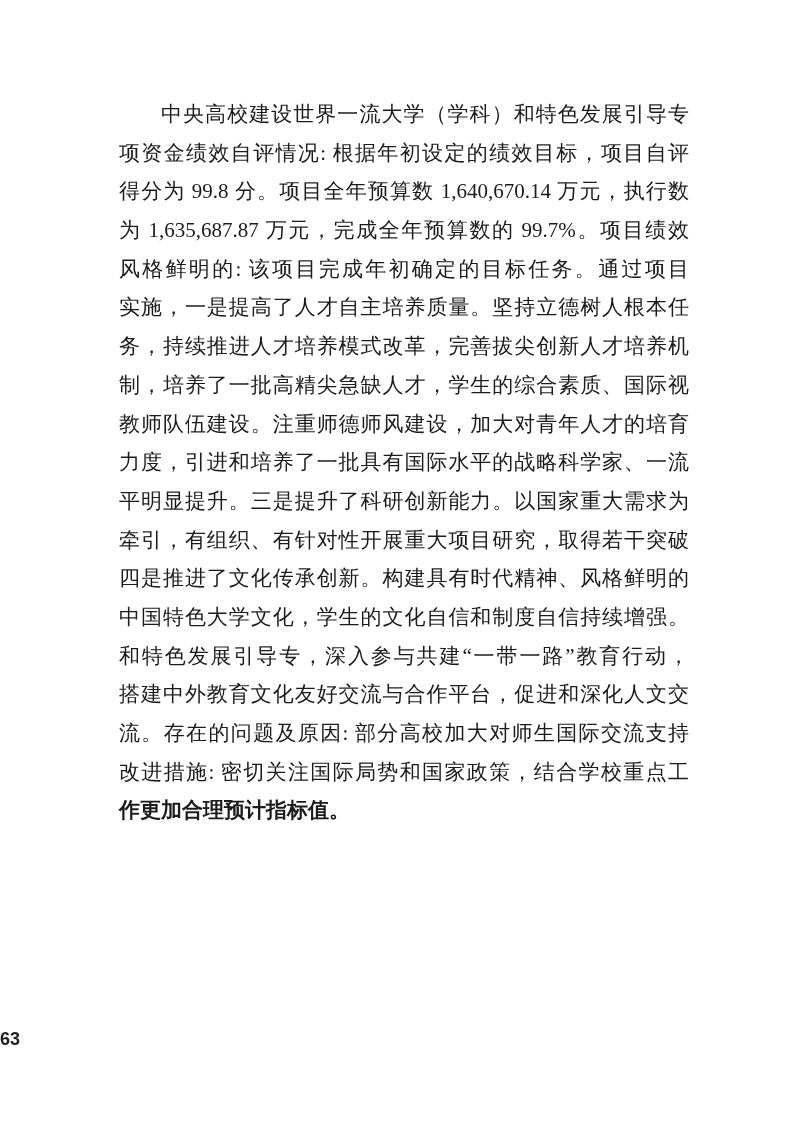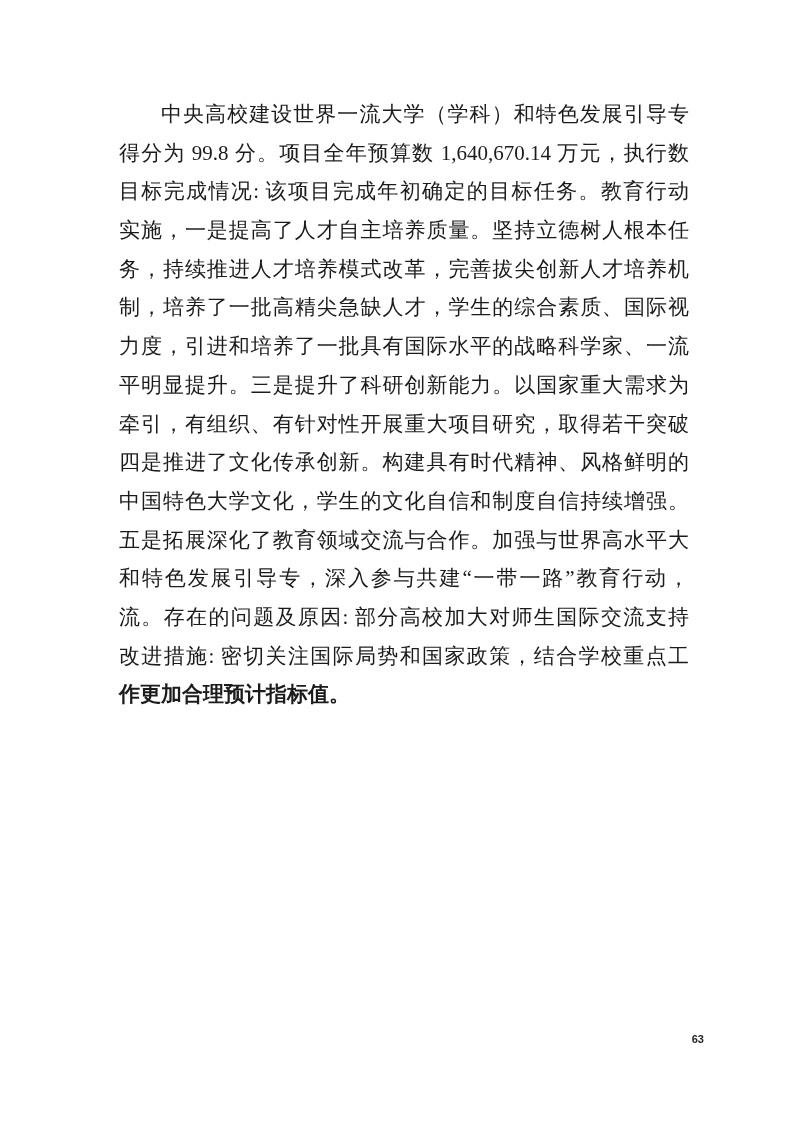--- a/index.html
+++ b/index.html
@@ -37,44 +37,47 @@
   }
   .line.last {
     text-align-last: left;
     font-weight: bold;
   }
   .page-number {
     position: absolute;
     top: 1031px;
     left: 0;
     width: 100%;
-    text-align: right;
+    text-align: left;
     font-family: "Liberation Sans", "DejaVu Sans", sans-serif;
-    font-size: 11px;
+    font-size: 18px;
     font-weight: 600;
     color: #1f1f1f;
     line-height: 16px;
   }
 </style>
 </head>
 <body>
 
 <div class="page">
   <div class="text-block">
     <div class="line first">中央高校建设世界一流大学（学科）和特色发展引导专</div>
+    <div class="line">项资金绩效自评情况: 根据年初设定的绩效目标，项目自评</div>
     <div class="line">得分为 99.8 分。项目全年预算数 1,640,670.14 万元，执行数</div>
-    <div class="line">目标完成情况: 该项目完成年初确定的目标任务。教育行动</div>
+    <div class="line">为 1,635,687.87 万元，完成全年预算数的 99.7%。项目绩效</div>
+    <div class="line">风格鲜明的: 该项目完成年初确定的目标任务。通过项目</div>
     <div class="line">实施，一是提高了人才自主培养质量。坚持立德树人根本任</div>
     <div class="line">务，持续推进人才培养模式改革，完善拔尖创新人才培养机</div>
     <div class="line">制，培养了一批高精尖急缺人才，学生的综合素质、国际视</div>
+    <div class="line">教师队伍建设。注重师德师风建设，加大对青年人才的培育</div>
     <div class="line">力度，引进和培养了一批具有国际水平的战略科学家、一流</div>
     <div class="line">平明显提升。三是提升了科研创新能力。以国家重大需求为</div>
     <div class="line">牵引，有组织、有针对性开展重大项目研究，取得若干突破</div>
     <div class="line">四是推进了文化传承创新。构建具有时代精神、风格鲜明的</div>
     <div class="line">中国特色大学文化，学生的文化自信和制度自信持续增强。</div>
-    <div class="line">五是拓展深化了教育领域交流与合作。加强与世界高水平大</div>
     <div class="line">和特色发展引导专，深入参与共建“一带一路”教育行动，</div>
+    <div class="line">搭建中外教育文化友好交流与合作平台，促进和深化人文交</div>
     <div class="line">流。存在的问题及原因: 部分高校加大对师生国际交流支持</div>
     <div class="line">改进措施: 密切关注国际局势和国家政策，结合学校重点工</div>
     <div class="line last">作更加合理预计指标值。</div>
   </div>
   <div class="page-number">63</div>
 </div>
 
 </body></html>

